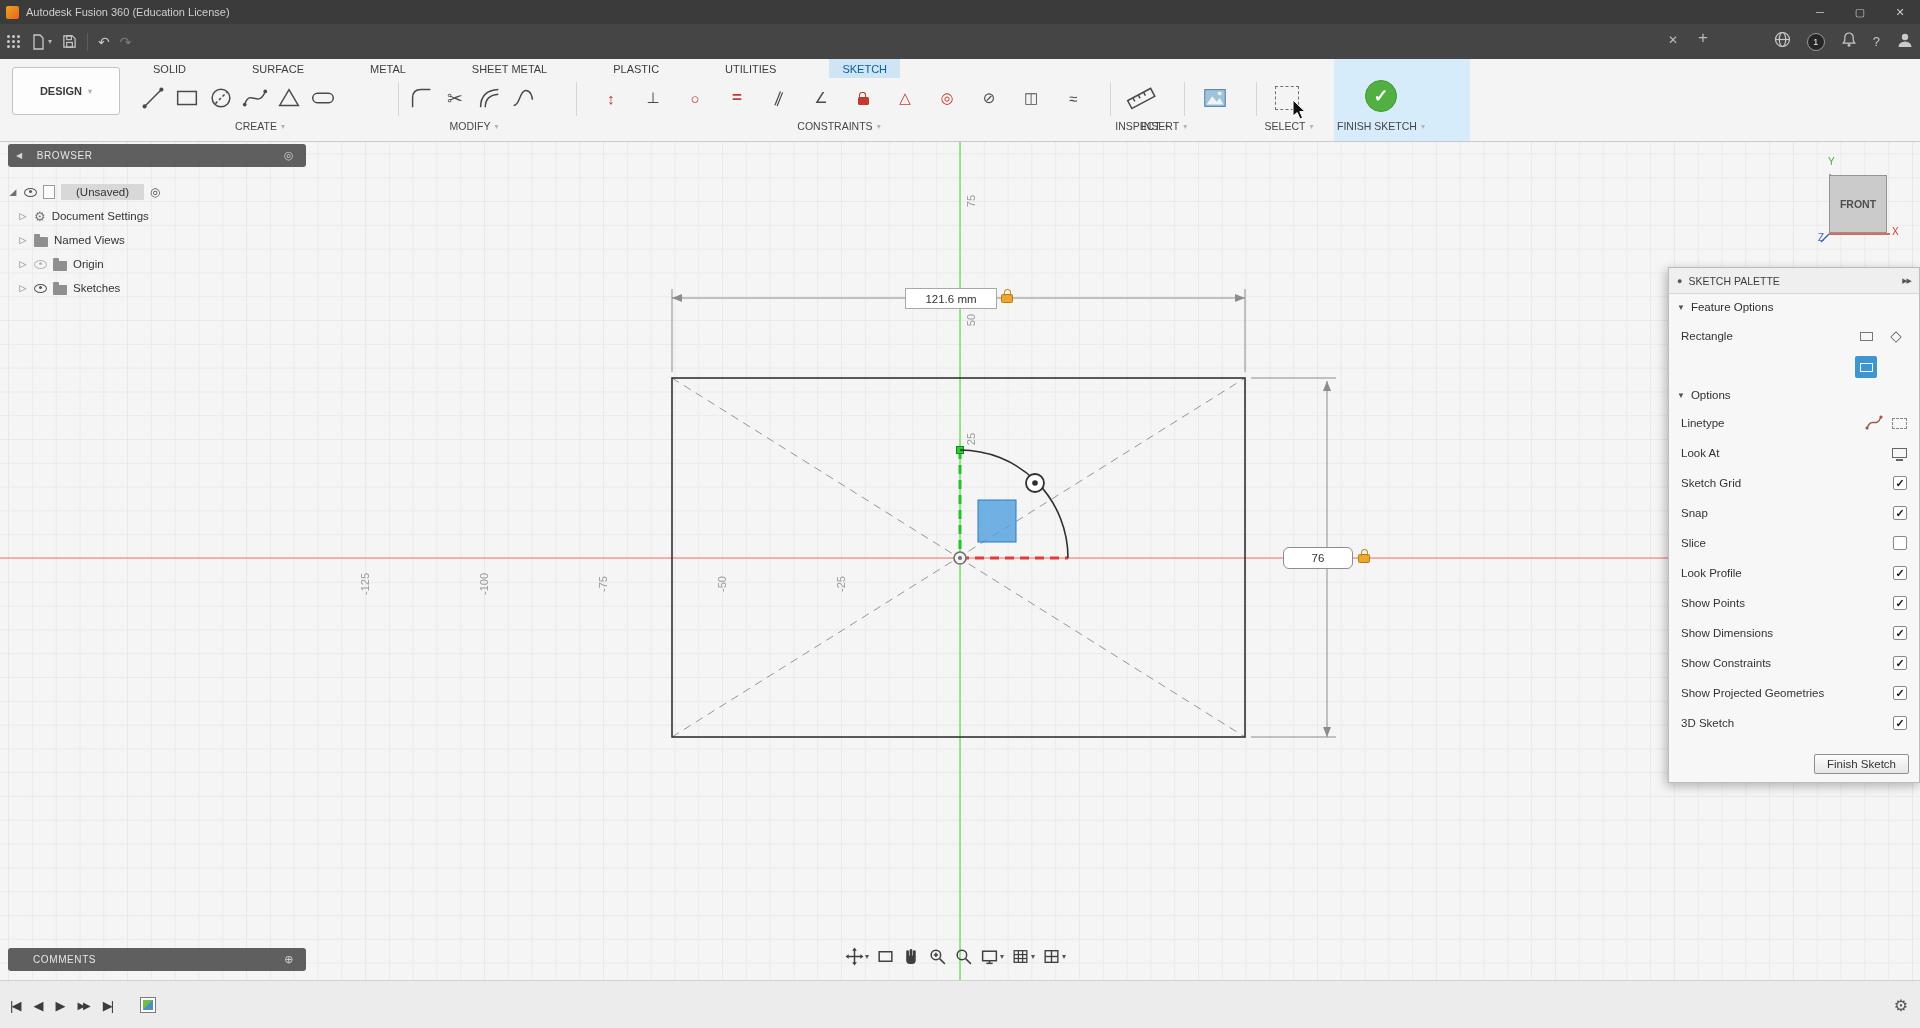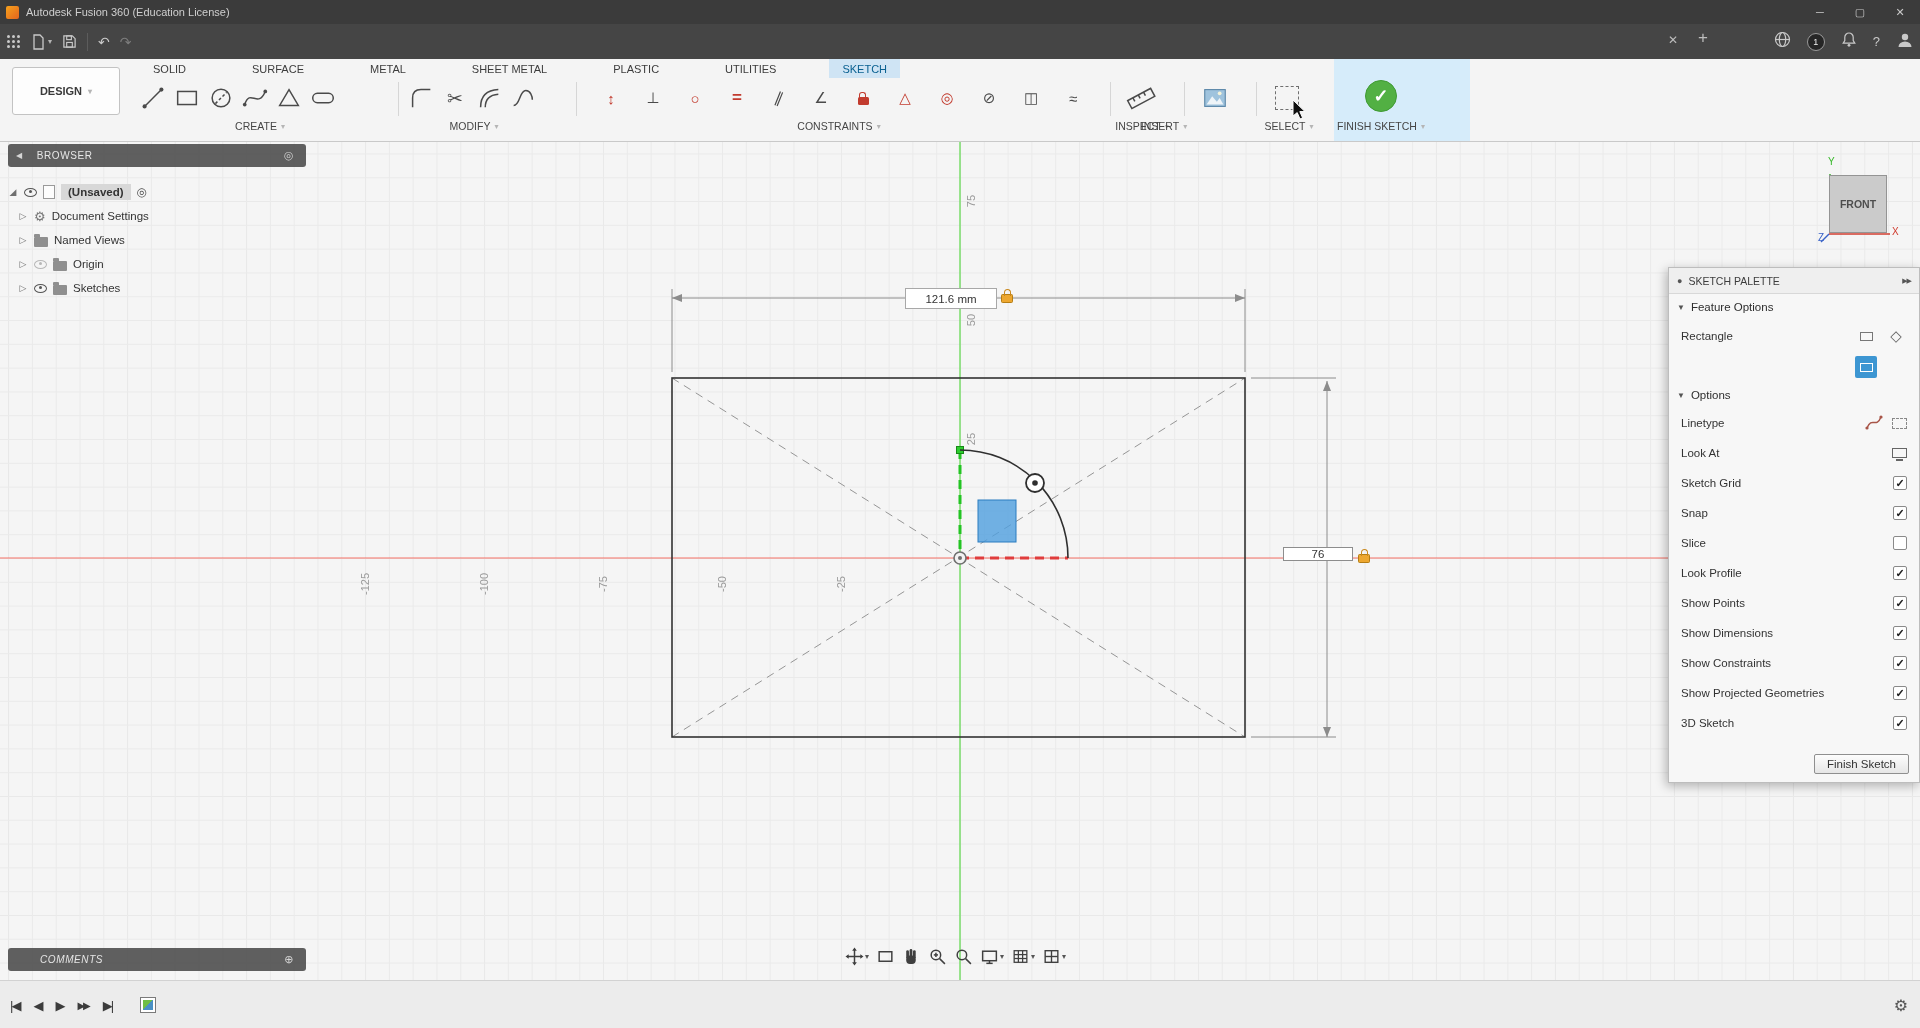--- a/index.html
+++ b/index.html
@@ -96,21 +96,21 @@
   .tarrow { color:#6f6f6f; font-size:9px; width:10px; text-align:center; }
   .eye { width:13px; height:9px; border:1.4px solid #555; border-radius:50%; position:relative; flex:none; }
   .eye::after { content:""; position:absolute; width:3px; height:3px; background:#555; border-radius:50%;
     top:1.5px; left:3.8px; }
   .eye.dim { opacity:0.38; }
   .folder { width:14px; height:10px; background:#8f8f8f; border-radius:1px; position:relative; flex:none; margin-top:3px; }
   .folder::before { content:""; position:absolute; top:-3px; left:0; width:6px; height:3px;
     background:#8f8f8f; border-radius:1px 1px 0 0; }
   .page-ic { width:12px; height:14px; background:#fdfdfd; border:1px solid #9a9a9a; flex:none; }
   .gear-ic { color:#777; font-size:13px; }
-  .root-chip { background:#d8d8d8; padding:2px 7px; font-weight:bold; }
+  .root-chip { background:#d8d8d8; padding:2px 15px; font-weight:normal; }
   .target-ic { color:#4a4a4a; font-size:12px; }
 
   
   .navbar { position:absolute; left:845px; top:805px; display:flex; align-items:center; gap:7px; z-index:10; }
   .nav-ic { display:flex; align-items:center; gap:1px; }
 
   
   .palette { position:absolute; left:1668px; top:267px; width:252px; height:516px; background:#f7f7f7;
     border:1px solid #bdbdbd; box-shadow:-2px 3px 10px rgba(0,0,0,0.28); z-index:30; font-size:12px; color:#333; }
   .pal-header { height:26px; background:#efefef; border-bottom:1px solid #d8d8d8; display:flex;
@@ -432,21 +432,21 @@
 
       <circle cx="960" cy="416" r="6" fill="#f2f2f2" stroke="#6f6f6f" stroke-width="1.6"></circle>
       <circle cx="960" cy="416" r="2" fill="#6f6f6f"></circle>
     </svg>
 
     <div class="dim-box" style="left:905px; top:146px; width:92px; height:21px;">
       <span>121.6 mm</span>
     </div>
     <span class="lock" style="left:1001px; top:152px;"></span>
 
-    <div class="dim-box" style="left:1283px; top:405px; width:70px; height:14px; border-color:#8d8d8d;">
+    <div class="dim-box" style="left:1283px; top:405px; width:70px; height:22px; border-color:#8d8d8d;border-radius:6px;">
       <span>76</span>
     </div>
     <span class="lock" style="left:1358px; top:412px;"></span>
 
     <span class="axis-label" style="left:365px; top:442px;">-125</span>
     <span class="axis-label" style="left:484px; top:442px;">-100</span>
     <span class="axis-label" style="left:603px; top:442px;">-75</span>
     <span class="axis-label" style="left:722px; top:442px;">-50</span>
     <span class="axis-label" style="left:841px; top:442px;">-25</span>
     <span class="axis-label" style="left:971px; top:59px;">75</span>
@@ -497,21 +497,21 @@
       </div>
       <div class="trow" style="top:104px; left:10px;">
         <span class="tarrow">▷</span>
         <span class="eye"></span>
         <span class="folder"></span>
         <span>Sketches</span>
       </div>
     </div>
 
     <div class="pill" style="left:8px; top:806px; width:298px;">
-      <span style="margin-left:32px;font-style:italic;">COMMENTS</span>
+      <span style="margin-left:25px;">COMMENTS</span>
       <span style="margin-left:auto; margin-right:12px; color:#d5d5d5; font-size:11px;">⊕</span>
     </div>
 
     <div class="navbar">
       <span class="nav-ic">
         <svg width="19" height="19" viewBox="0 0 18 18" stroke="#3f3f3f" stroke-width="1.4" fill="none">
             <path d="M9,2 V16 M2,9 H16"></path>
             <polygon points="9,0.5 6.8,3.5 11.2,3.5" fill="#3f3f3f" stroke="none"></polygon>
             <polygon points="9,17.5 6.8,14.5 11.2,14.5" fill="#3f3f3f" stroke="none"></polygon>
             <polygon points="0.5,9 3.5,6.8 3.5,11.2" fill="#3f3f3f" stroke="none"></polygon>

